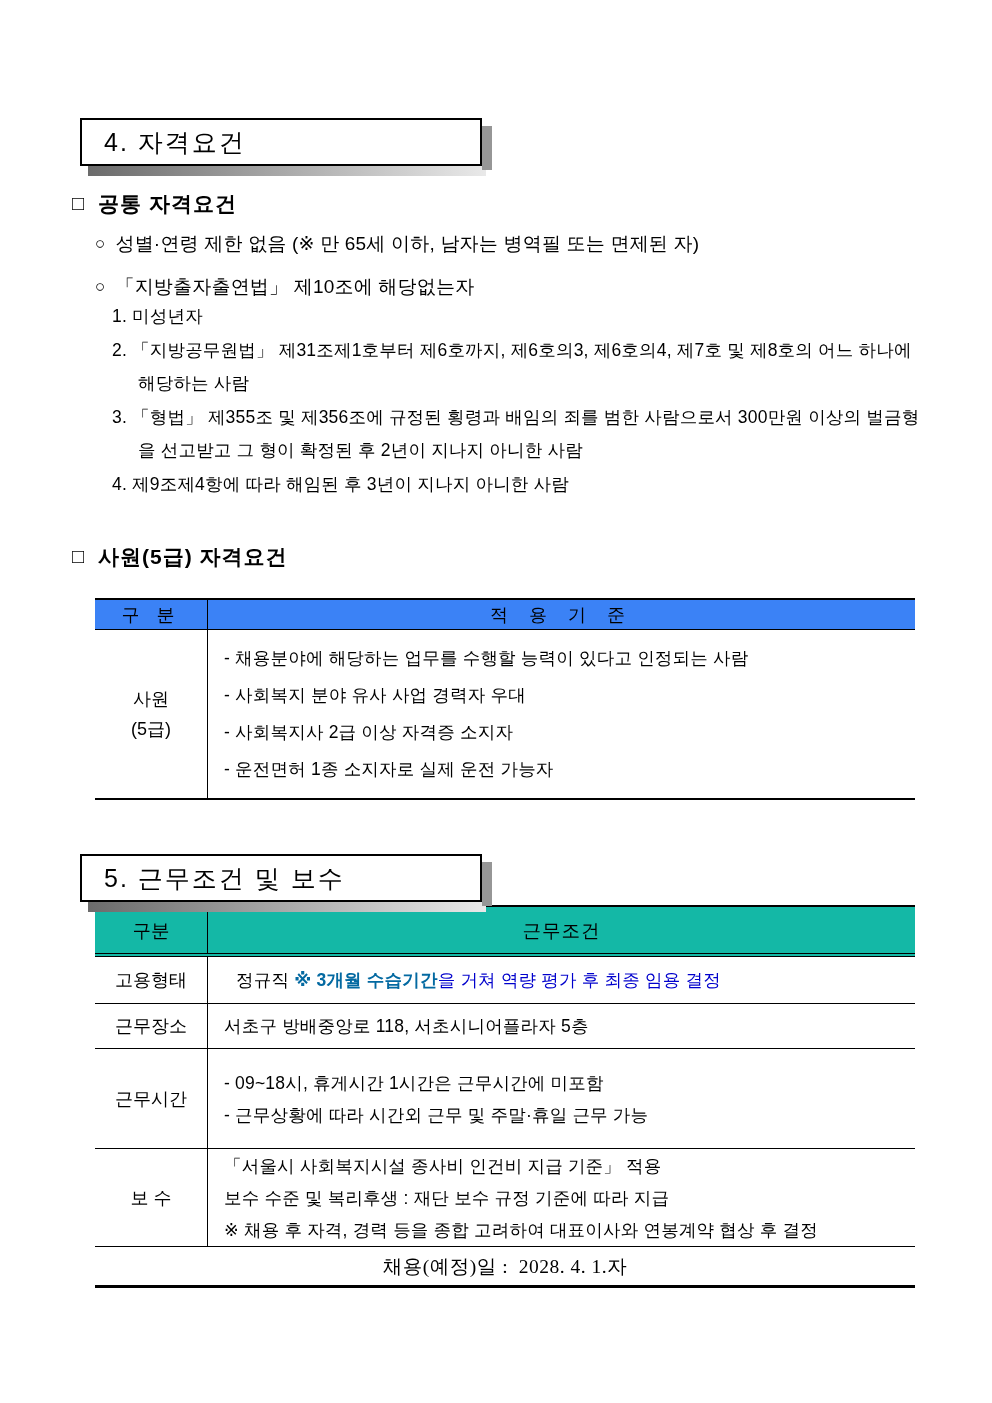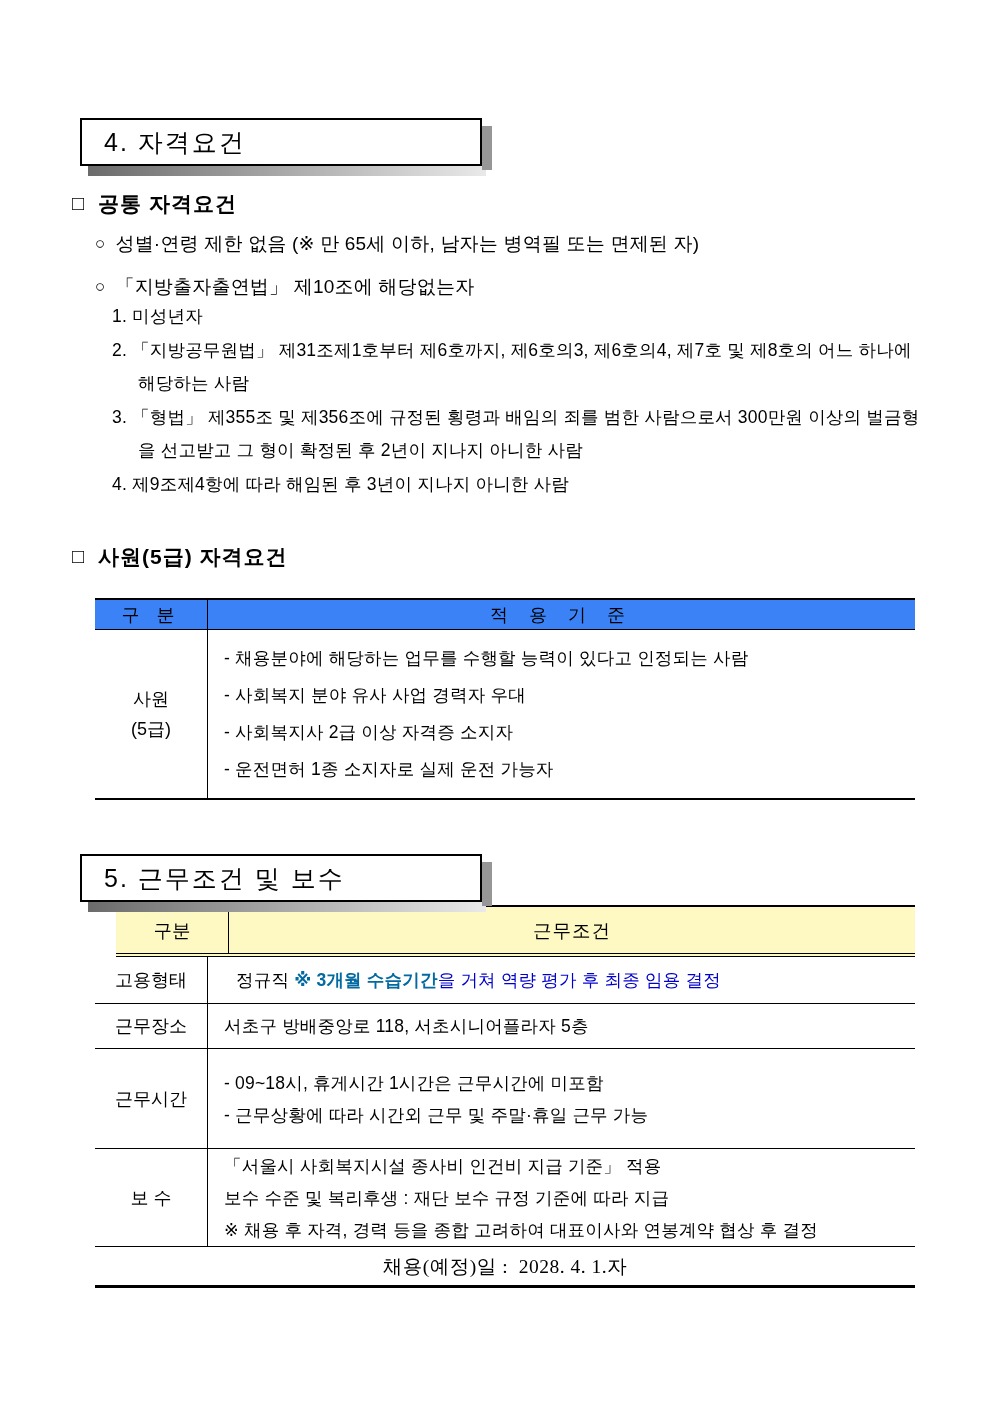--- a/index.html
+++ b/index.html
@@ -65,21 +65,21 @@
   #qual-table .thead { background:#3b82f6; height:30px; border-bottom:1.5px solid #000; }
   #qual-table .thead .tlabel { font-size:18px; letter-spacing:6px; }
   #qual-table .thead .tcontent { align-items:center; font-size:18px; letter-spacing:8px; }
   #qual-table .tbody { min-height:148px; }
   #qual-table .tbody .tlabel { line-height:30px; }
   #qual-table .tbody .tcontent { padding:10px 16px; }
   #qual-table .qline { font-size:17.5px; line-height:37px; letter-spacing:0.2px; }
 
   
   #work-table { top:905px; border-top:2.5px solid #000; border-bottom:3px solid #000; }
-  #work-table .thead { background:#fef9c3; height:50px; border-bottom:4px double #000;margin-left:21px; }
+  #work-table .thead { background:#14b8a6; height:50px; border-bottom:4px double #000; }
   #work-table .thead .tlabel { font-size:18.5px; }
   #work-table .thead .tcontent { align-items:center; font-size:18.5px; letter-spacing:1px; }
   #work-table .trow-line { border-bottom:1.5px solid #000; }
   .wline { font-size:17.5px; line-height:32px; letter-spacing:0.2px; }
   #row-employment { height:47px;gap:12px; }
   #row-location   { height:45px; }
   #row-hours      { height:100px; }
   #row-pay        { height:98px; }
   #row-footer     { height:38px; }
   #row-footer .tcontent-full {

